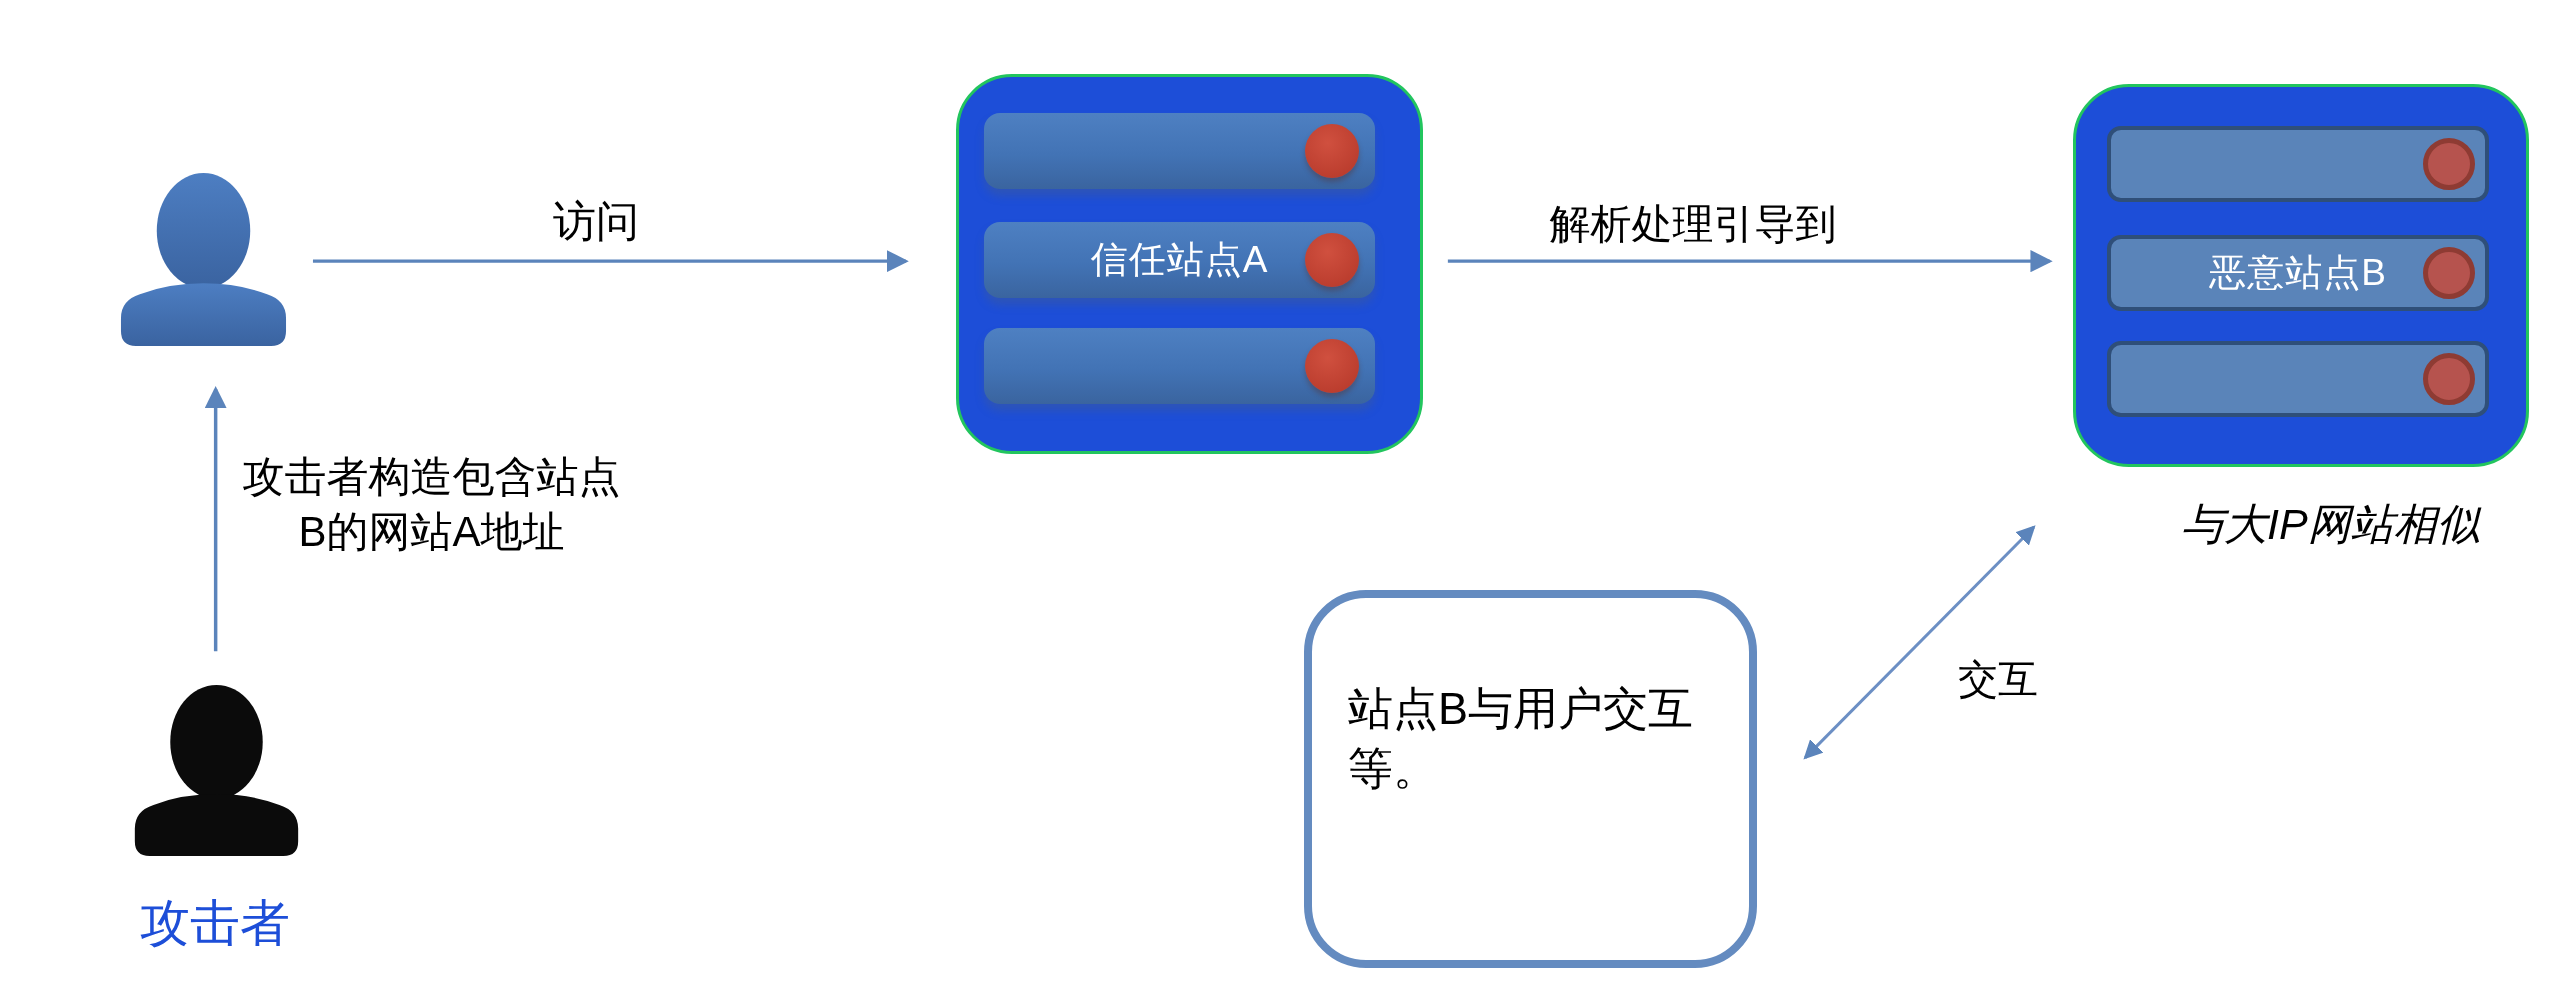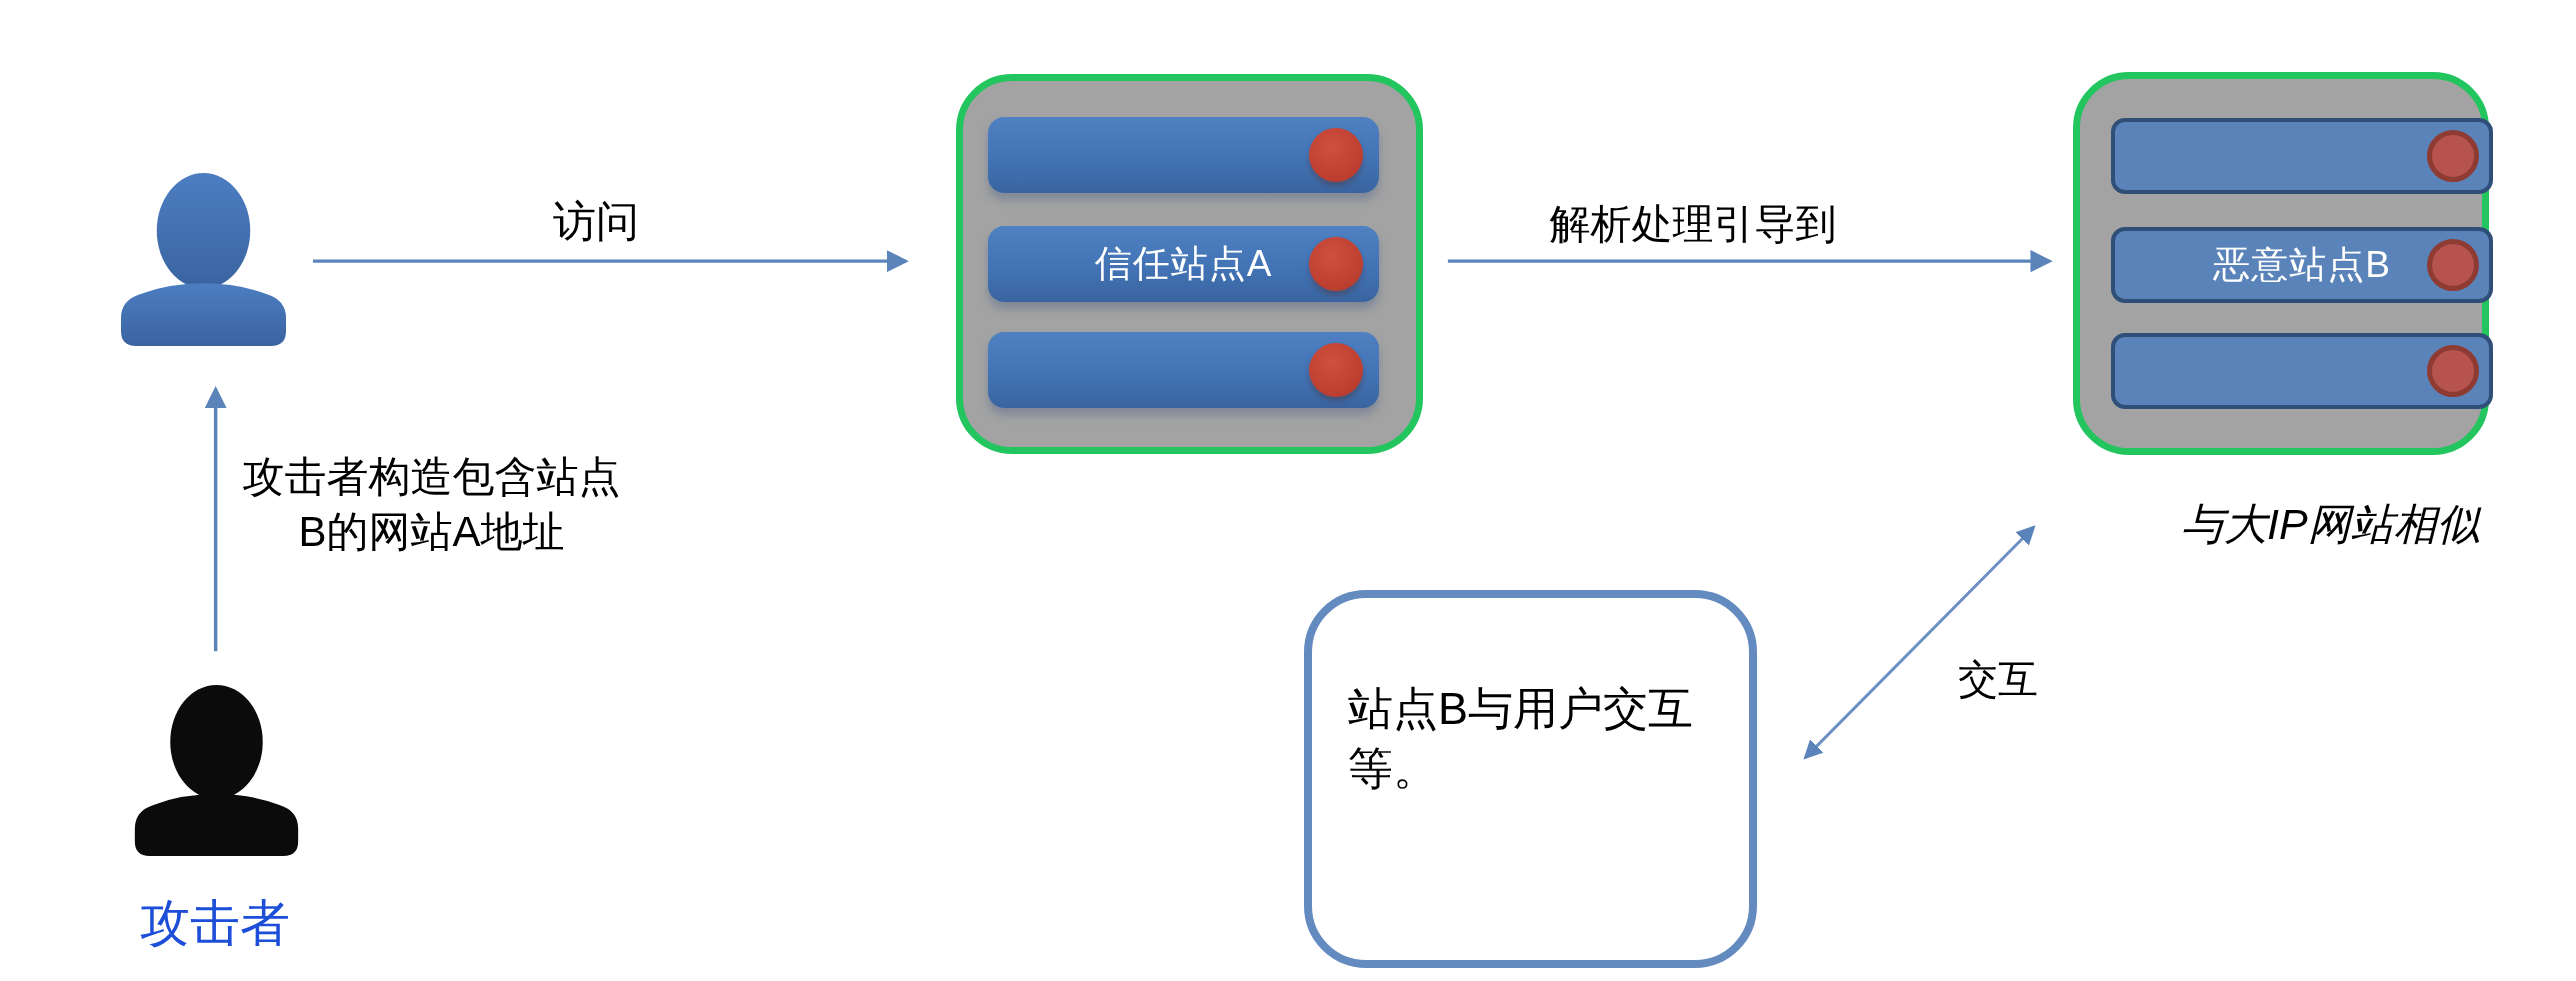--- a/index.html
+++ b/index.html
@@ -7,21 +7,21 @@
     position:relative;width:2576px;height:981px;background:#ffffff;overflow:hidden;
     font-family:"Liberation Sans",sans-serif;color:#000;
   }
   svg.arrow-layer{position:absolute;left:0;top:0;pointer-events:none;}
 
   
   .person{position:absolute;}
 
   
   .rack{
-    position:absolute;background:#a3a3a3;border:7px solid #22c55e;border-radius:56px;
+    position:absolute;background:#1d4ed8;border:3px solid #22c55e;border-radius:56px;
     box-sizing:border-box;
   }
   .bar{position:absolute;box-sizing:border-box;}
   .bar.grad{
     border-radius:16px;
     background:linear-gradient(180deg,#4e80c2 0%,#4273b5 55%,#3a649f 100%);
     box-shadow:0 7px 9px rgba(70,95,135,.38);
   }
   .bar.flat{
     border-radius:14px;background:#5a84b9;border:4px solid #2f4f79;
@@ -108,21 +108,21 @@
     </div>
     <div class="bar grad" style="left:25px;top:145px;width:391px;height:76px">
       <span class="bar-label">信任站点A</span>
       <span class="led grad-led"></span>
     </div>
     <div class="bar grad" style="left:25px;top:251px;width:391px;height:76px">
       <span class="led grad-led"></span>
     </div>
   </div>
 
-  <div class="rack" style="left:2073px;top:72px;width:416px;height:383px">
+  <div class="rack" style="left:2073px;top:84px;width:456px;height:383px">
     <div class="bar flat" style="left:31px;top:39px;width:382px;height:76px">
       <span class="led flat-led"></span>
     </div>
     <div class="bar flat" style="left:31px;top:148px;width:382px;height:76px">
       <span class="bar-label">恶意站点B</span>
       <span class="led flat-led"></span>
     </div>
     <div class="bar flat" style="left:31px;top:254px;width:382px;height:76px">
       <span class="led flat-led"></span>
     </div>

